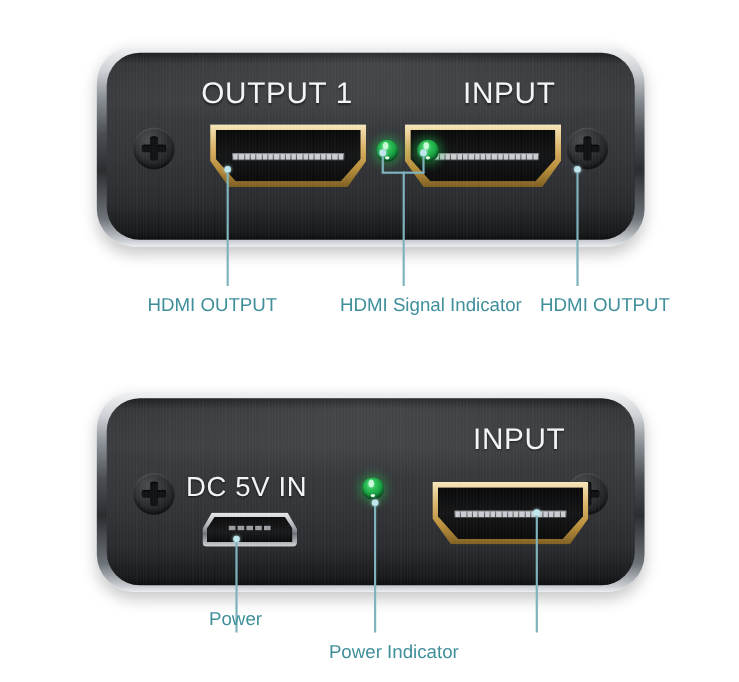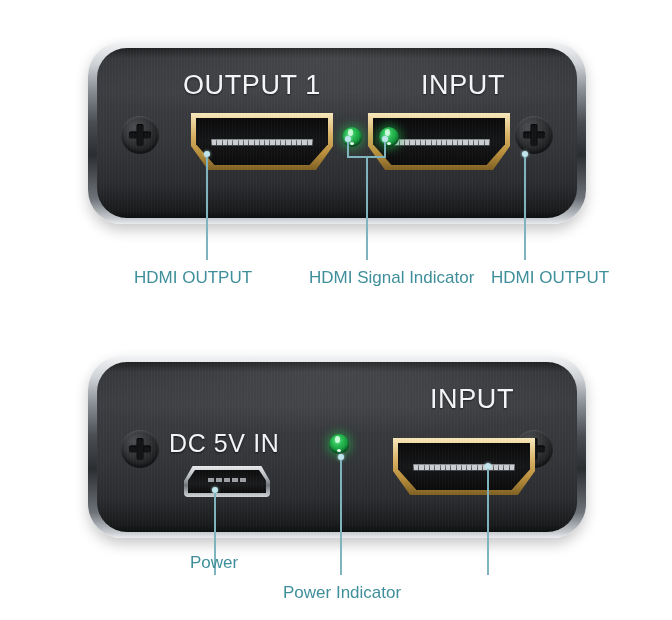--- a/index.html
+++ b/index.html
@@ -273,18 +273,18 @@
       </div>
     </div>
   </div>
 
   <div class="cdot" style="left:212px; top:487px;"></div>
   <div class="cline" style="left:214px; top:493px; width:1.6px; height:82px;"></div>
   <div class="clabel" style="left:190px; top:553px;">Power</div>
 
   <div class="cdot" style="left:338px; top:454px;"></div>
   <div class="cline" style="left:340px; top:460px; width:1.6px; height:115px;"></div>
-  <div class="clabel" style="left:283px; top:583px;">Power Indicator</div>
+  <div class="clabel" style="left:299px; top:583px;">Power Indicator</div>
 
   <div class="cdot" style="left:485px; top:463px;"></div>
   <div class="cline" style="left:487px; top:469px; width:1.6px; height:106px;"></div>
 
 </div>
 
 </body></html>

